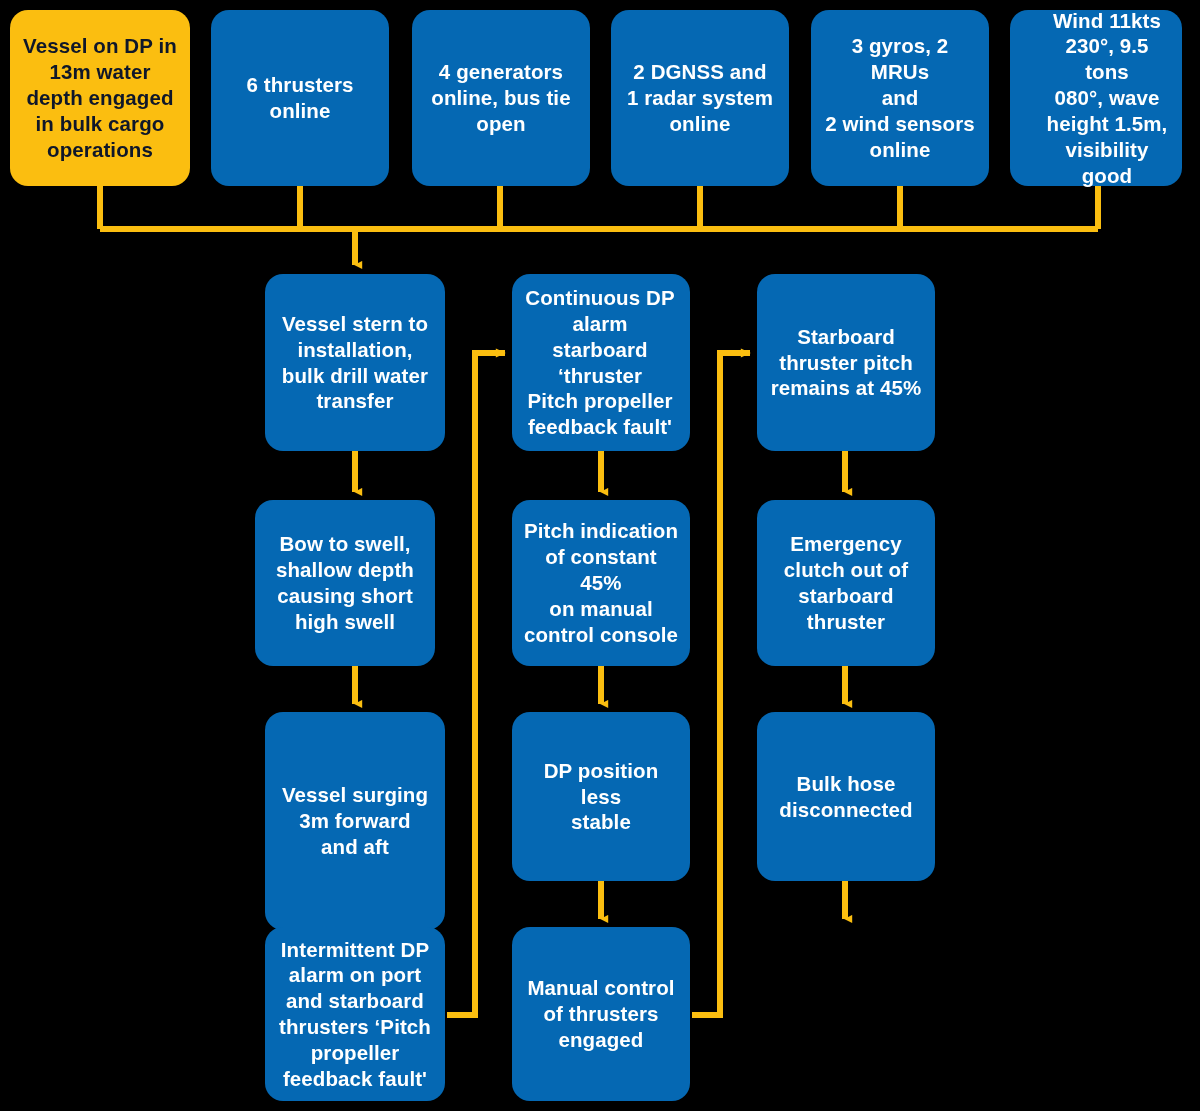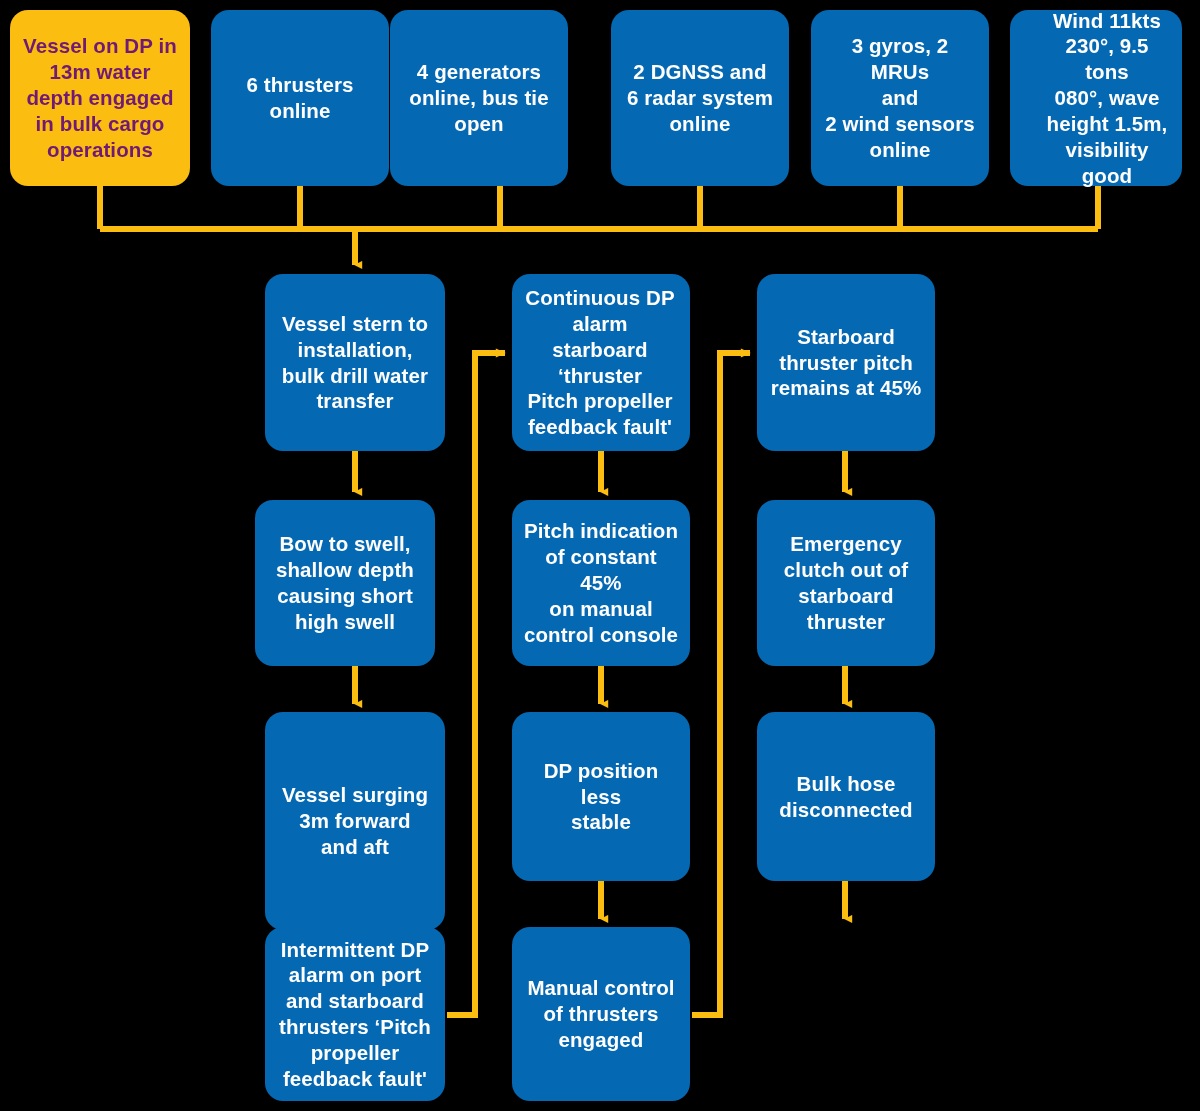--- a/index.html
+++ b/index.html
@@ -37,21 +37,21 @@
     line-height: 1.26;
     letter-spacing: 0.1px;
     z-index: 2;
   }
   .node.blue {
     background: #0568B3;
     color: #FFFFFF;
   }
   .node.yellow {
     background: #FBBE10;
-    color: #701a75;
+    color: #0f172a;
   }
   .node .label {
     display: block;
     white-space: pre-line;
   }
   .fs-20 { font-size: 20.5px; }
 </style>
 </head>
 <body>
 
@@ -102,29 +102,29 @@
 depth engaged
 in bulk cargo
 operations</span>
   </div>
 
   <div class="node blue fs-20" style="left:211px; top:10px; width:178px; height:176px;">
     <span class="label">6 thrusters
 online</span>
   </div>
 
-  <div class="node blue fs-20" style="left:390px; top:10px; width:178px; height:176px;">
+  <div class="node blue fs-20" style="left:412px; top:10px; width:178px; height:176px;">
     <span class="label">4 generators
 online, bus tie
 open</span>
   </div>
 
   <div class="node blue fs-20" style="left:611px; top:10px; width:178px; height:176px;">
     <span class="label">2 DGNSS and
-6 radar system
+1 radar system
 online</span>
   </div>
 
   <div class="node blue fs-20" style="left:811px; top:10px; width:178px; height:176px;">
     <span class="label">3 gyros, 2 MRUs
 and
 2 wind sensors
 online</span>
   </div>
 

